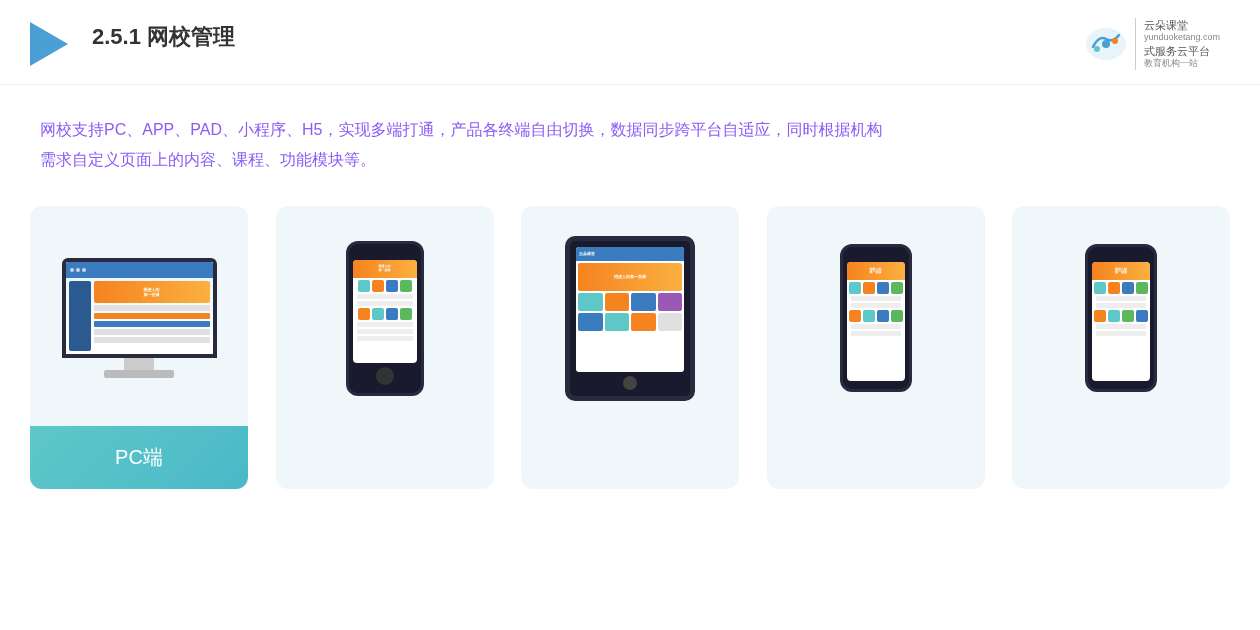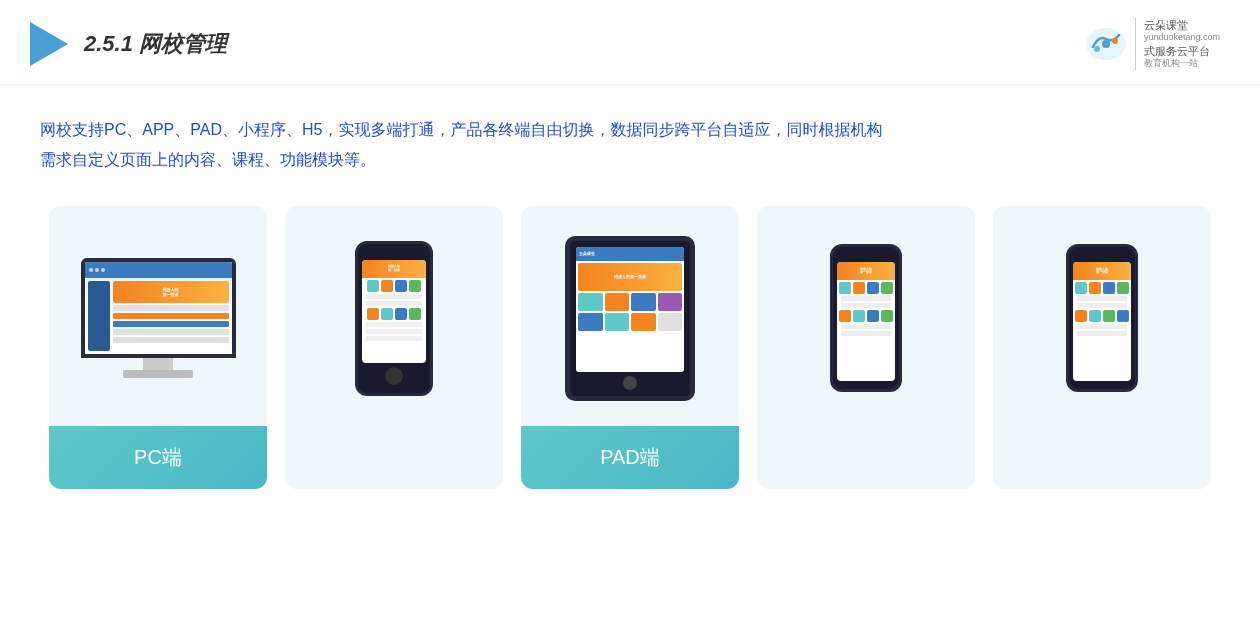--- a/index.html
+++ b/index.html
@@ -23,23 +23,21 @@
     .header {
       display: flex;
       align-items: center;
       justify-content: space-between;
       padding: 18px 40px 14px 30px;
       border-bottom: 1px solid #eee;
     }
 
     .header-left {
       display: flex;
-      align-items: center;
-      gap: 16px;
-      font-style: italic;
+      gap: 24px;
     }
 
     .logo-triangle {
       width: 0;
       height: 0;
       border-top: 22px solid transparent;
       border-bottom: 22px solid transparent;
       border-left: 38px solid #4a9fd4;
     }
 
@@ -94,30 +92,30 @@
       color: #888;
     }
 
     
     .description-section {
       padding: 30px 40px 20px 40px;
     }
 
     .description-text {
       font-size: 16px;
-      color: #1d4ed8;
+      color: #8b5cf6;
       line-height: 1.9;
     }
 
     
     .cards-section {
       padding: 10px 30px 20px 30px;
       display: flex;
       gap: 18px;
-      justify-content: center;
+      justify-content: space-between;
     }
 
     .device-card {
       flex: 1;
       max-width: 218px;
       background: #f0f7fb;
       border-radius: 12px;
       overflow: hidden;
       display: flex;
       flex-direction: column;
@@ -583,23 +581,20 @@
                   <div class="tablet-grid-item teal"></div>
                   <div class="tablet-grid-item orange"></div>
                   <div class="tablet-grid-item"></div>
                 </div>
               </div>
             </div>
             <div class="tablet-home-btn"></div>
           </div>
         </div>
       </div>
-      <div class="device-label-bar">
-        <span class="device-label">PAD端</span>
-      </div>
     </div>
 
     <div class="device-card">
       <div class="device-image-area">
         <div class="phone-mock">
           <div class="phone-body phone-mini">
             <div class="phone-notch phone-mini-notch"></div>
             <div class="phone-screen">
               <div class="phone-screen-top">
                 <span class="phone-screen-top-text">招进人的<br>第一堂课</span>

